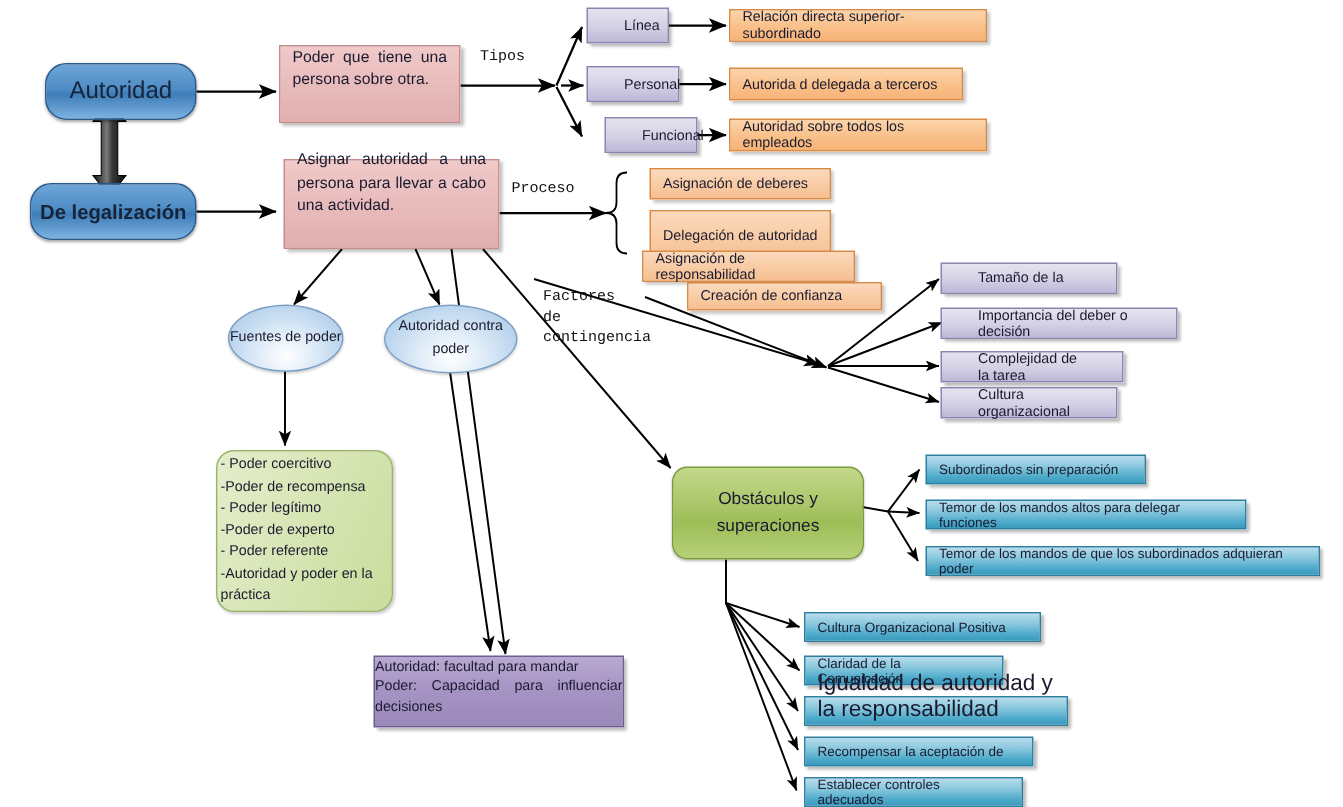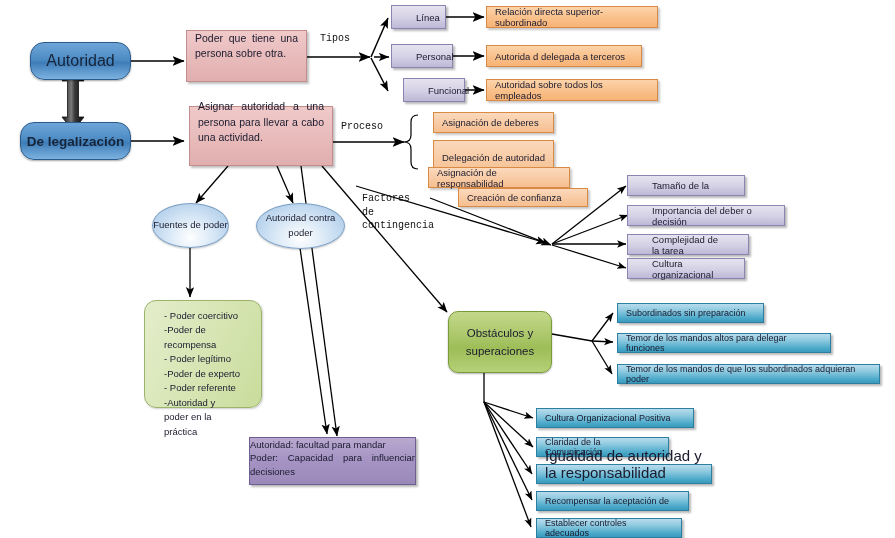--- a/index.html
+++ b/index.html
@@ -101,22 +101,22 @@
     box-shadow: 0 1px 2px rgba(0,0,0,0.3);
   }
   .green-round .txt { text-align: center; line-height: 1.6; }
 
   
   .green-list {
     border-radius: 12px;
     border: 1px solid #9bb36a;
     background: linear-gradient(115deg, #e4edcb 0%, #d8e6b6 45%, #c9dd9c 100%);
     box-shadow: 1px 1px 2px rgba(0,0,0,0.2);
-    padding: 8px 19px;
-    align-items: flex-start;
+    padding: 8px 2px;
+    align-items: center;
   }
   .green-list .txt { line-height: 1.52; }
 
   
   .purple-box {
     border: 1px solid #6e5f92;
     background: linear-gradient(180deg, #b9a8cf 0%, #a493c3 50%, #9b8ab9 100%);
     box-shadow: 2px 2px 2px rgba(0,0,0,0.28);
     padding: 5px 0;
     align-items: flex-end;
@@ -304,21 +304,21 @@
 -Poder de experto
 - Poder referente
 -Autoridad y poder en la práctica</span>
   </div>
 
   <div class="node purple-box" style="left:249px; top:437px; width:167px; height:48px; font-size:9.5px; white-space:pre-line;">
     <span class="txt">Autoridad: facultad para mandar
 Poder:  Capacidad  para  influenciar decisiones</span>
   </div>
 
-  <div class="node green-round" style="left:448px; top:311px; width:104px; height:62px; font-size:11.5px;">
+  <div class="node green-round" style="left:448px; top:311px; width:128px; height:62px; font-size:11.5px;">
     <span class="txt">Obstáculos y superaciones</span>
   </div>
 
   <div class="node cyan-box" style="left:617px; top:303px; width:147px; height:20px; font-size:9px;">
     <span class="txt">Subordinados sin preparación</span>
   </div>
   <div class="node cyan-box" style="left:617px; top:333px; width:214px; height:20px; font-size:9px;">
     <span class="txt">Temor de los mandos altos para delegar funciones</span>
   </div>
   <div class="node cyan-box" style="left:617px; top:364px; width:263px; height:20px; font-size:9px;">

